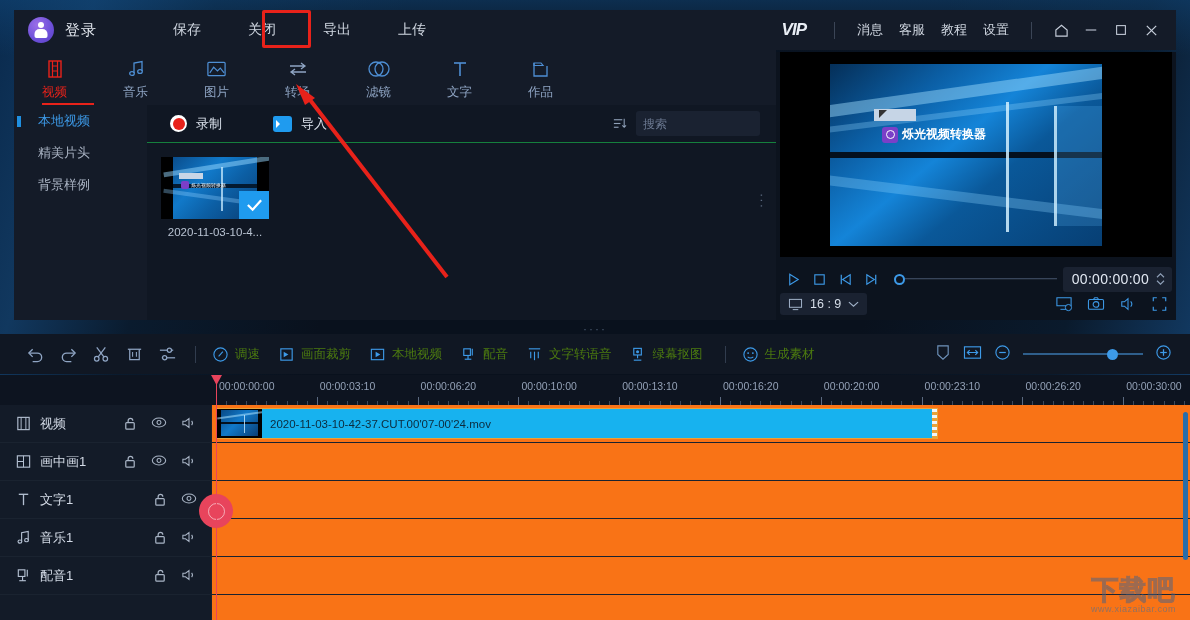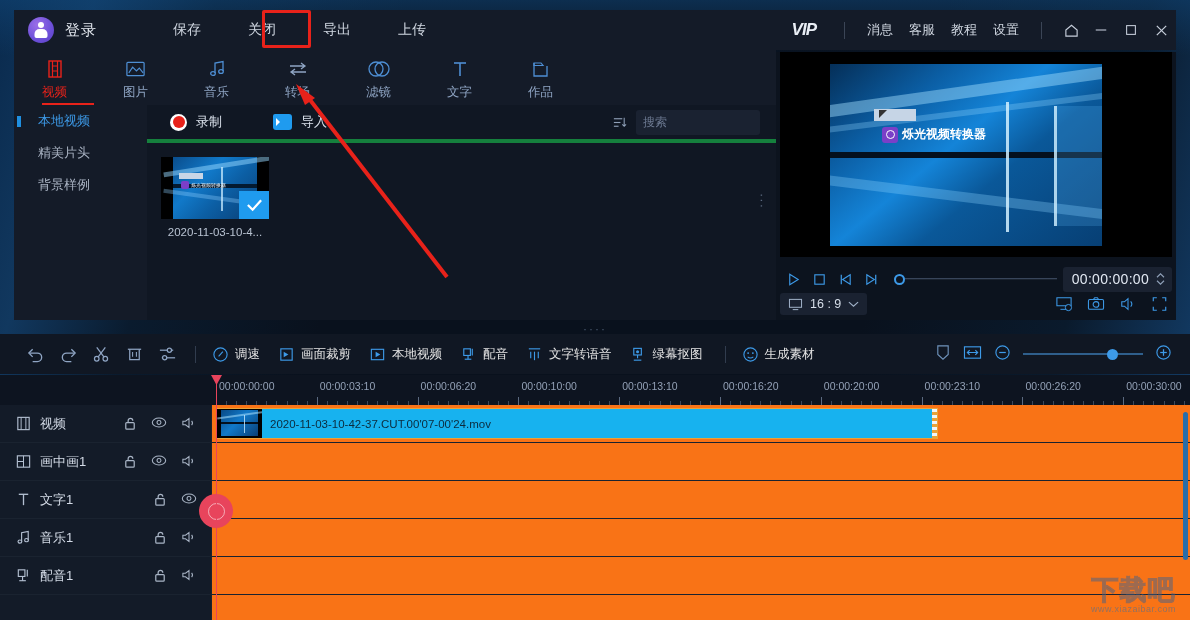--- a/index.html
+++ b/index.html
@@ -31,21 +31,21 @@
       width:6px;height:6px;border-radius:50%;background:#fff;}
   .avatar .body{ position:absolute; left:50%; top:12px; transform:translateX(-50%);
       width:13px;height:9px;border-radius:5px 5px 2px 2px;background:#fff;}
   .login-text { margin-left:11px; font-size:15px; color:#e4e9f0; letter-spacing:1px;}
   .menu-main { display:flex; margin-left:70px; gap:35px; }
   .menu-main .mi { font-size:14px; color:#cfd6e0; cursor:pointer; padding:5px 6px;font-family:Liberation Serif, serif;}
   .menu-main .mi.boxed { position:relative; }
   .hl-box { position:absolute; left:262px; top:10px; width:49px; height:38px;
       border:3px solid #e8221a; border-radius:2px; z-index:40; pointer-events:none;}
 
-  .tb-right { margin-left:auto; display:flex; align-items:center; gap:0; }
+  .tb-right { margin-left:auto; display:flex; align-items:center; gap:0; padding-right:10px;}
   .vip { font-size:17px; font-style:italic; font-weight:bold; color:#e9eef5; letter-spacing:-1px;
      margin-right:14px; transform:skewX(-8px);}
   .vsep { width:1px; height:17px; background:#3b4556; margin:0 14px;}
   .tb-right .mi { font-size:13px; color:#cfd6e0; padding:4px 8px; cursor:pointer;}
   .winbtn { width:30px;height:28px; display:flex;align-items:center;justify-content:center;
      color:#c8d0dc; cursor:pointer;}
 
   
   .tabs { position:absolute; left:14px; top:50px; width:762px; height:55px; background:#141b28;
      display:flex; align-items:center;}
@@ -57,21 +57,21 @@
   .tab-underline { position:absolute; left:28px; bottom:0; width:52px; height:2px; background:#e8221a;}
 
   
   .lib-side { position:absolute; left:14px; top:105px; width:133px; height:215px; background:#141b28;}
   .lib-item { height:32px; display:flex; align-items:center; padding-left:24px; font-size:13px;
      color:#aab4c4; cursor:pointer; position:relative;}
   .lib-item.sel { color:#3d9ae8; }
   .lib-item.sel::before{ content:""; position:absolute; left:3px; top:11px; width:4px;height:11px;background:#1f8fe0;}
 
   .lib-main { position:absolute; left:147px; top:105px; width:629px; height:215px; background:#101723;}
-  .lib-toolbar { height:38px; display:flex; align-items:center; border-bottom:4px solid #15803d;}
+  .lib-toolbar { height:38px; display:flex; align-items:center; border-bottom:1px solid #15803d;}
   .rec-btn { display:flex; align-items:center; margin-left:14px; cursor:pointer;}
   .rec-dot { width:17px;height:17px;border-radius:50%; background:#fff; border:2px solid #fff;
      display:flex;align-items:center;justify-content:center;}
   .rec-dot i { width:12px;height:12px;border-radius:50%;background:#e8221a; display:block;}
   .rec-btn span { font-size:13px; color:#dbe2ec; margin-left:9px;}
   .imp-btn { display:flex; align-items:center; margin-left:42px; cursor:pointer;}
   .imp-ico { width:19px;height:16px; background:#1f9bef; border-radius:2px 3px 3px 3px; position:relative;}
   .imp-ico::before{content:"";position:absolute;left:3px;top:4px;width:0;height:0;
      border:4px solid transparent;border-left-color:#fff;}
   .imp-btn span{ font-size:13px; color:#dbe2ec; margin-left:9px;}
@@ -143,21 +143,21 @@
   .pv-bottom .rgt .b{ color:#3d9ae8; cursor:pointer; display:flex;}
 
   
   .splitter{ position:absolute; left:0; top:326px; width:1190px; text-align:center; color:#4c5a70;
      font-size:12px; letter-spacing:2px; line-height:6px;}
 
   
   .edittb{ position:absolute; left:0; top:334px; width:1190px; height:40px; background:#101723;
      display:flex; align-items:center; padding-left:26px;}
   .tbi{ display:flex; align-items:center; gap:6px; color:#3d9ae8; cursor:pointer; margin-right:18px;}
-  .tbi .tx{ font-size:12.5px; color:#e5e5e5;}
+  .tbi .tx{ font-size:12.5px; color:#4d7c0f;}
   .tbi.plain{ margin-right:14px;}
   .divline{ width:1px; height:17px; background:#313c4e; margin:0 16px 0 4px;}
   .tb-right-zone{ margin-left:auto; display:flex; align-items:center; gap:12px; padding-right:18px;}
   .zoom-slider{ width:120px; height:14px; position:relative; display:flex; align-items:center;}
   .zoom-slider .tr{ width:100%; height:2px; background:#2f5f8c;}
   .zoom-slider .th{ position:absolute; left:70%; width:11px;height:11px;border-radius:50%;
      background:#3d9ae8; cursor:pointer;}
 
   
   .tl-ruler{ position:absolute; left:0; top:375px; width:1190px; height:30px; background:#0d1420;}
@@ -268,36 +268,36 @@
             <line x1="12.5" y1="2" x2="12.5" y2="18" stroke="#e8221a" stroke-width="1.2"></line>
             <line x1="7.5" y1="7" x2="12.5" y2="7" stroke="#e8221a" stroke-width="1"></line>
             <line x1="7.5" y1="12" x2="12.5" y2="12" stroke="#e8221a" stroke-width="1"></line>
           </svg>
       </div>
       <div class="lbl">视频</div>
       <div class="tab-underline"></div>
     </div>
     <div class="tab">
       <div class="ico">
-        <svg width="21" height="18" viewBox="0 0 22 18">
-            <rect x="2" y="2" width="18" height="14" rx="1" fill="none" stroke="#4e8fd4" stroke-width="1.3"></rect>
-            <polyline points="4,13 8,7 12,11 15,8 19,13" fill="none" stroke="#4e8fd4" stroke-width="1.2"></polyline>
-          </svg>
-      </div>
-      <div class="lbl">图片</div>
-    </div>
-    <div class="tab">
-      <div class="ico">
         <svg width="20" height="20" viewBox="0 0 20 20">
             <path d="M8 14V4l8-1.5V12" fill="none" stroke="#4e8fd4" stroke-width="1.3"></path>
             <ellipse cx="6" cy="14.5" rx="2.3" ry="1.9" fill="none" stroke="#4e8fd4" stroke-width="1.3"></ellipse>
             <ellipse cx="14" cy="12.5" rx="2.3" ry="1.9" fill="none" stroke="#4e8fd4" stroke-width="1.3"></ellipse>
           </svg>
       </div>
       <div class="lbl">音乐</div>
+    </div>
+    <div class="tab">
+      <div class="ico">
+        <svg width="21" height="18" viewBox="0 0 22 18">
+            <rect x="2" y="2" width="18" height="14" rx="1" fill="none" stroke="#4e8fd4" stroke-width="1.3"></rect>
+            <polyline points="4,13 8,7 12,11 15,8 19,13" fill="none" stroke="#4e8fd4" stroke-width="1.2"></polyline>
+          </svg>
+      </div>
+      <div class="lbl">图片</div>
     </div>
     <div class="tab">
       <div class="ico">
         <svg width="22" height="18" viewBox="0 0 22 18">
             <path d="M3 6h15M14 3l4 3-4 3" fill="none" stroke="#8fa5c4" stroke-width="1.3"></path>
             <path d="M19 12H4M8 9l-4 3 4 3" fill="none" stroke="#8fa5c4" stroke-width="1.3"></path>
           </svg>
       </div>
       <div class="lbl">转场</div>
     </div>

